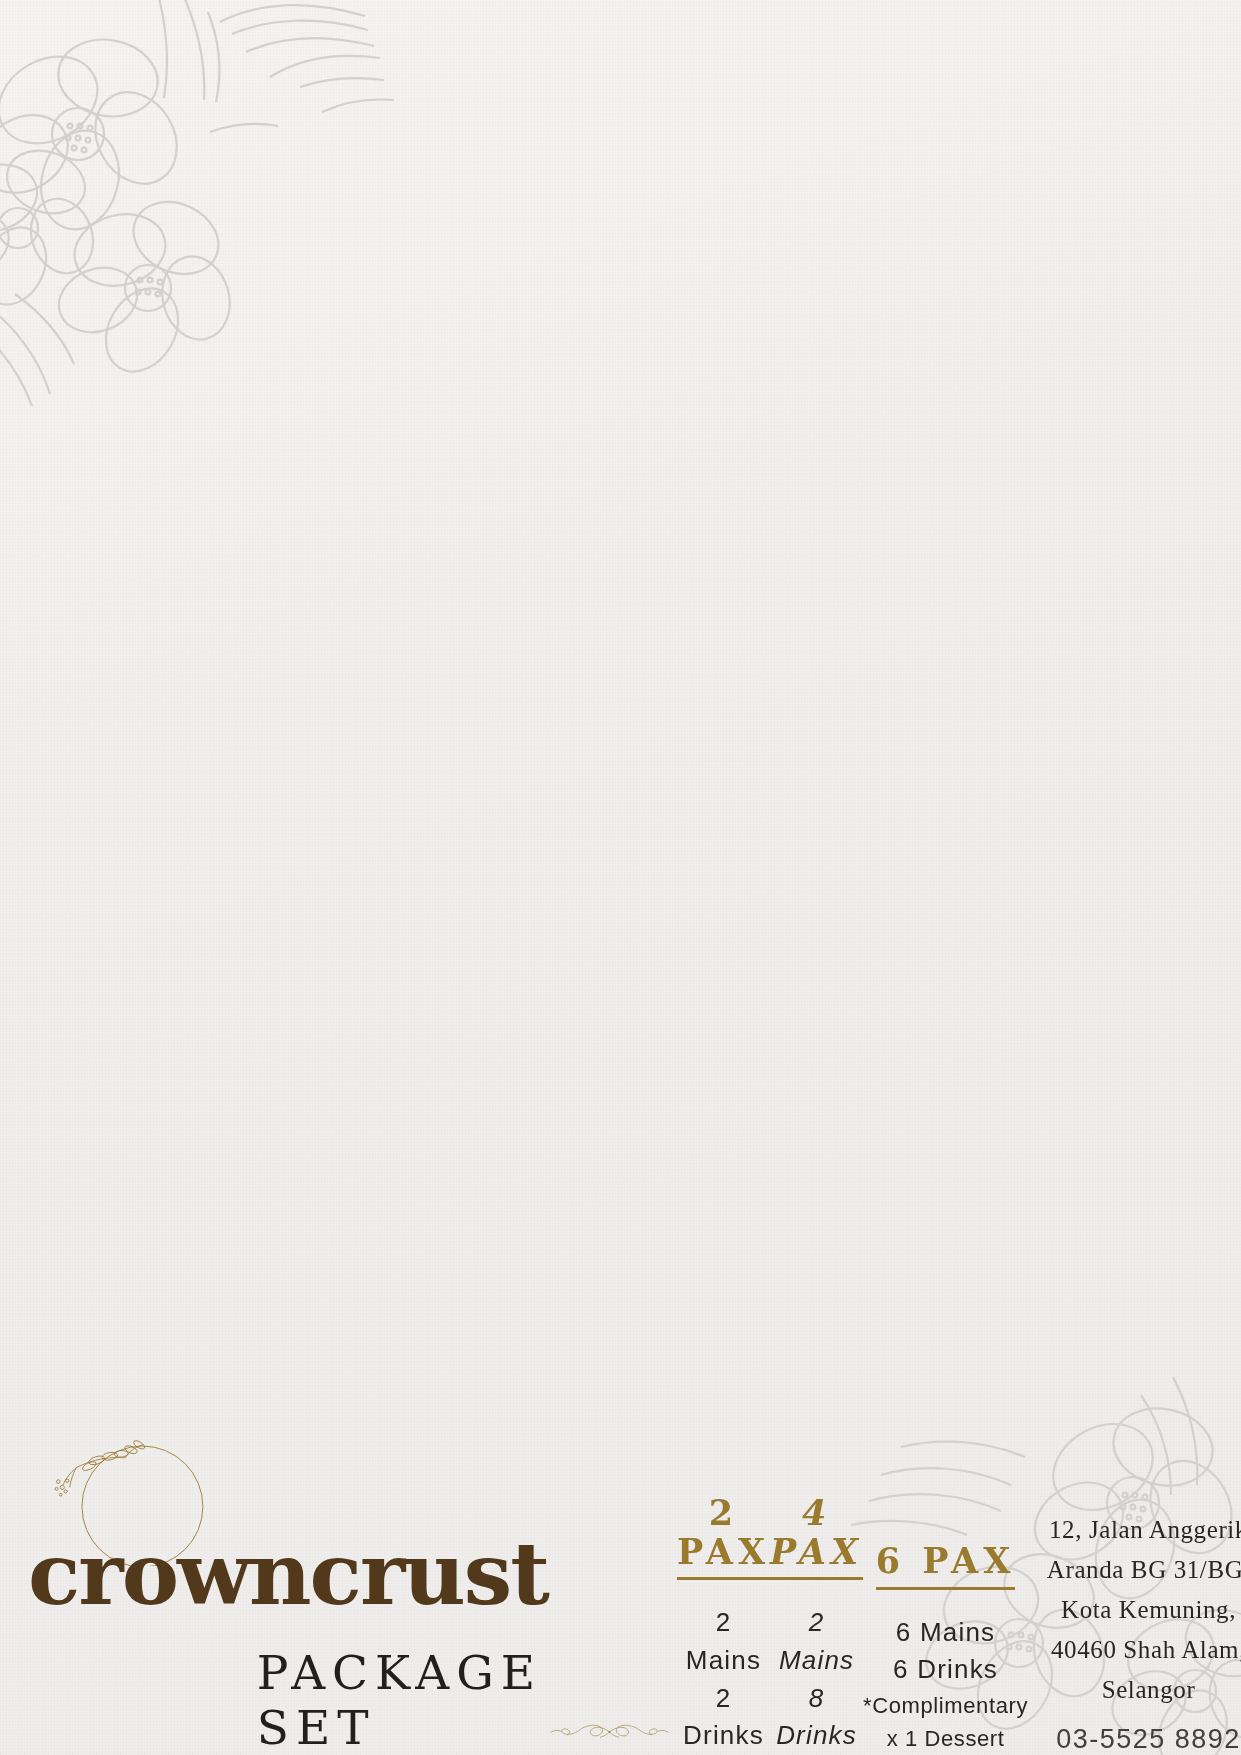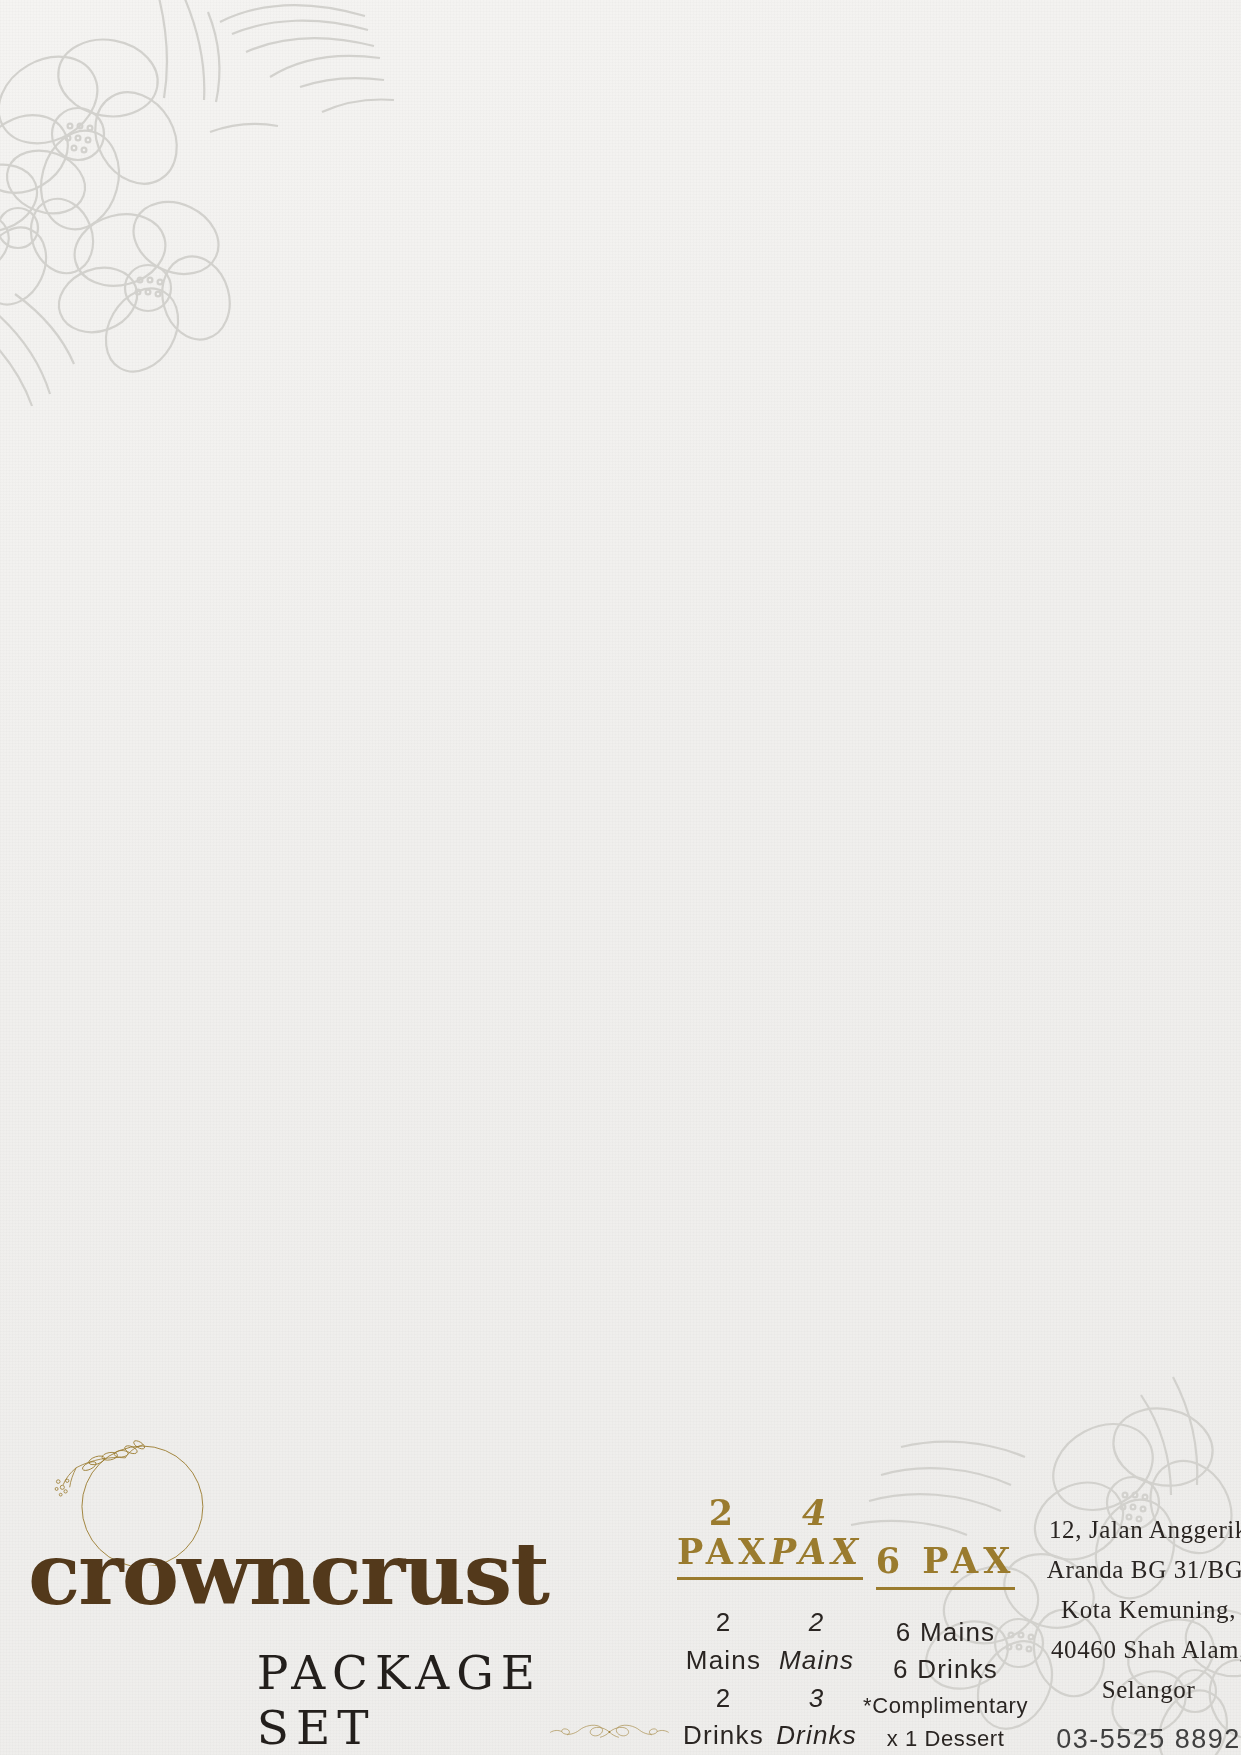--- a/index.html
+++ b/index.html
@@ -309,21 +309,21 @@
     <div class="tier-lines">
       <div class="tier-line">2 Mains</div>
       <div class="tier-line">2 Drinks</div>
     </div>
   </div>
 
   <div class="tier tier-4">
     <div class="tier-title">4 PAX</div>
     <div class="tier-lines">
       <div class="tier-line">2 Mains</div>
-      <div class="tier-line">3 Drinks</div>
+      <div class="tier-line">8 Drinks</div>
     </div>
   </div>
 
   <div class="tier tier-6">
     <div class="tier-title">6 PAX</div>
     <div class="tier-lines">
       <div class="tier-line">6 Mains</div>
       <div class="tier-line">6 Drinks</div>
       <div class="tier-note">*Complimentary x 1 Dessert</div>
     </div>

